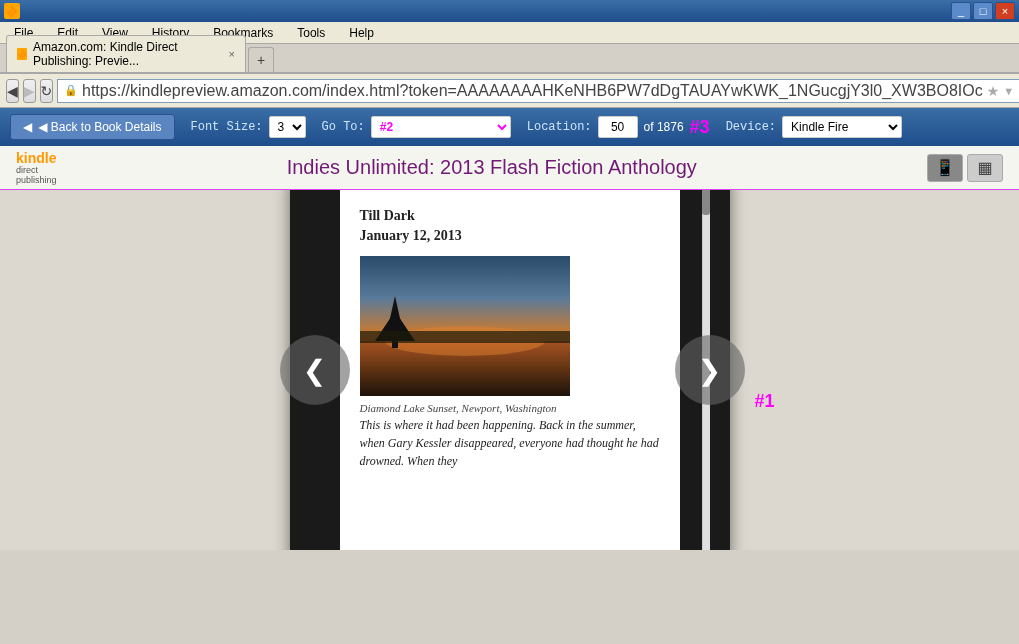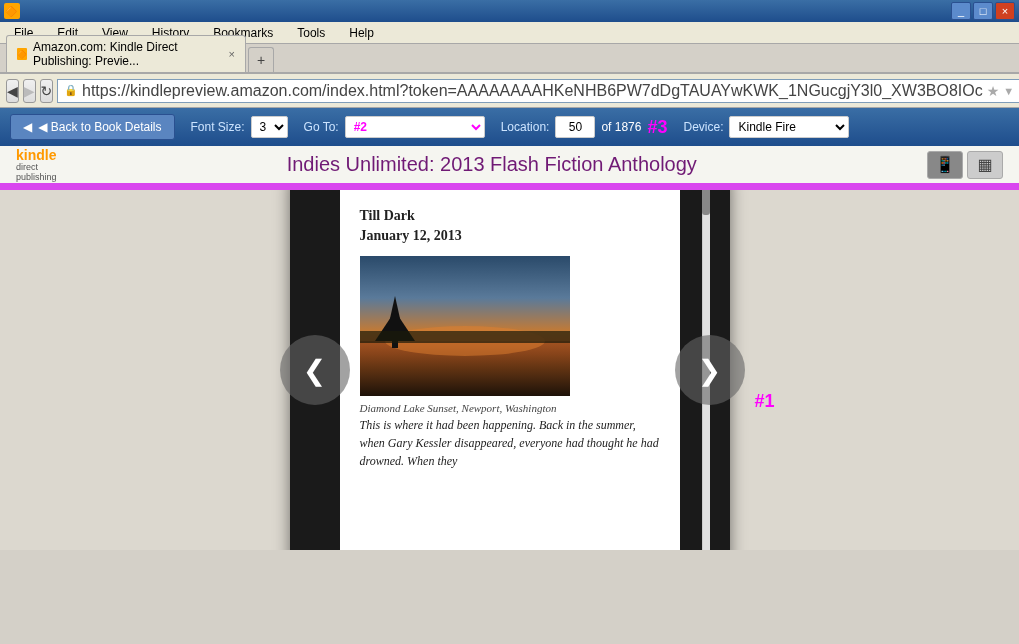--- a/index.html
+++ b/index.html
@@ -112,21 +112,21 @@
       padding: 0 10px;
       gap: 16px;
       color: white;
     }
     .back-btn {
       background: #5a85c0; border: 1px solid #2a5090; border-radius: 3px;
       color: white; padding: 5px 12px; font-size: 12px; cursor: pointer;
       display: flex; align-items: center; gap: 4px;
     }
     .toolbar-section { display: flex; align-items: center; gap: 6px; color: white; font-size: 12px; }
-    .toolbar-label { font-size: 12px; color: #cce4ff; }
+    .toolbar-label { font-size: 12px; color: #cce4ff; font-family: Liberation Mono, monospace; }
     .toolbar-select {
       background: white; border: 1px solid #ccc; border-radius: 2px;
       padding: 2px 4px; font-size: 12px; height: 22px; cursor: pointer;
     }
     .go-to-select {
       background: white; border: 1px solid #ccc; border-radius: 2px;
       padding: 2px 4px; font-size: 12px; height: 22px; width: 140px;
       color: #ff00ff; font-weight: bold; cursor: pointer;
     }
     .location-input {
@@ -143,21 +143,21 @@
     }
 
     
     .kdp-bar {
       background: #f5f5f0;
       height: 44px;
       display: flex;
       align-items: center;
       justify-content: space-between;
       padding: 0 16px;
-      border-bottom: 7px solid #d946ef;
+      border-bottom: 1px solid #d946ef;
     }
     .kdp-logo { display: flex; flex-direction: column; font-size: 10px; }
     .kdp-kindle { color: #f90; font-weight: bold; font-size: 14px; }
     .kdp-dp { color: #555; font-size: 9px; line-height: 1.1; }
     .book-title { font-size: 20px; color: #701a75; font-weight: normal; flex: 1; text-align: center; }
     .view-btns { display: flex; gap: 4px; }
     .view-btn {
       width: 36px; height: 28px; background: #ccc; border: 1px solid #aaa;
       border-radius: 3px; display: flex; align-items: center; justify-content: center;
       font-size: 16px; cursor: pointer; color: #444;

